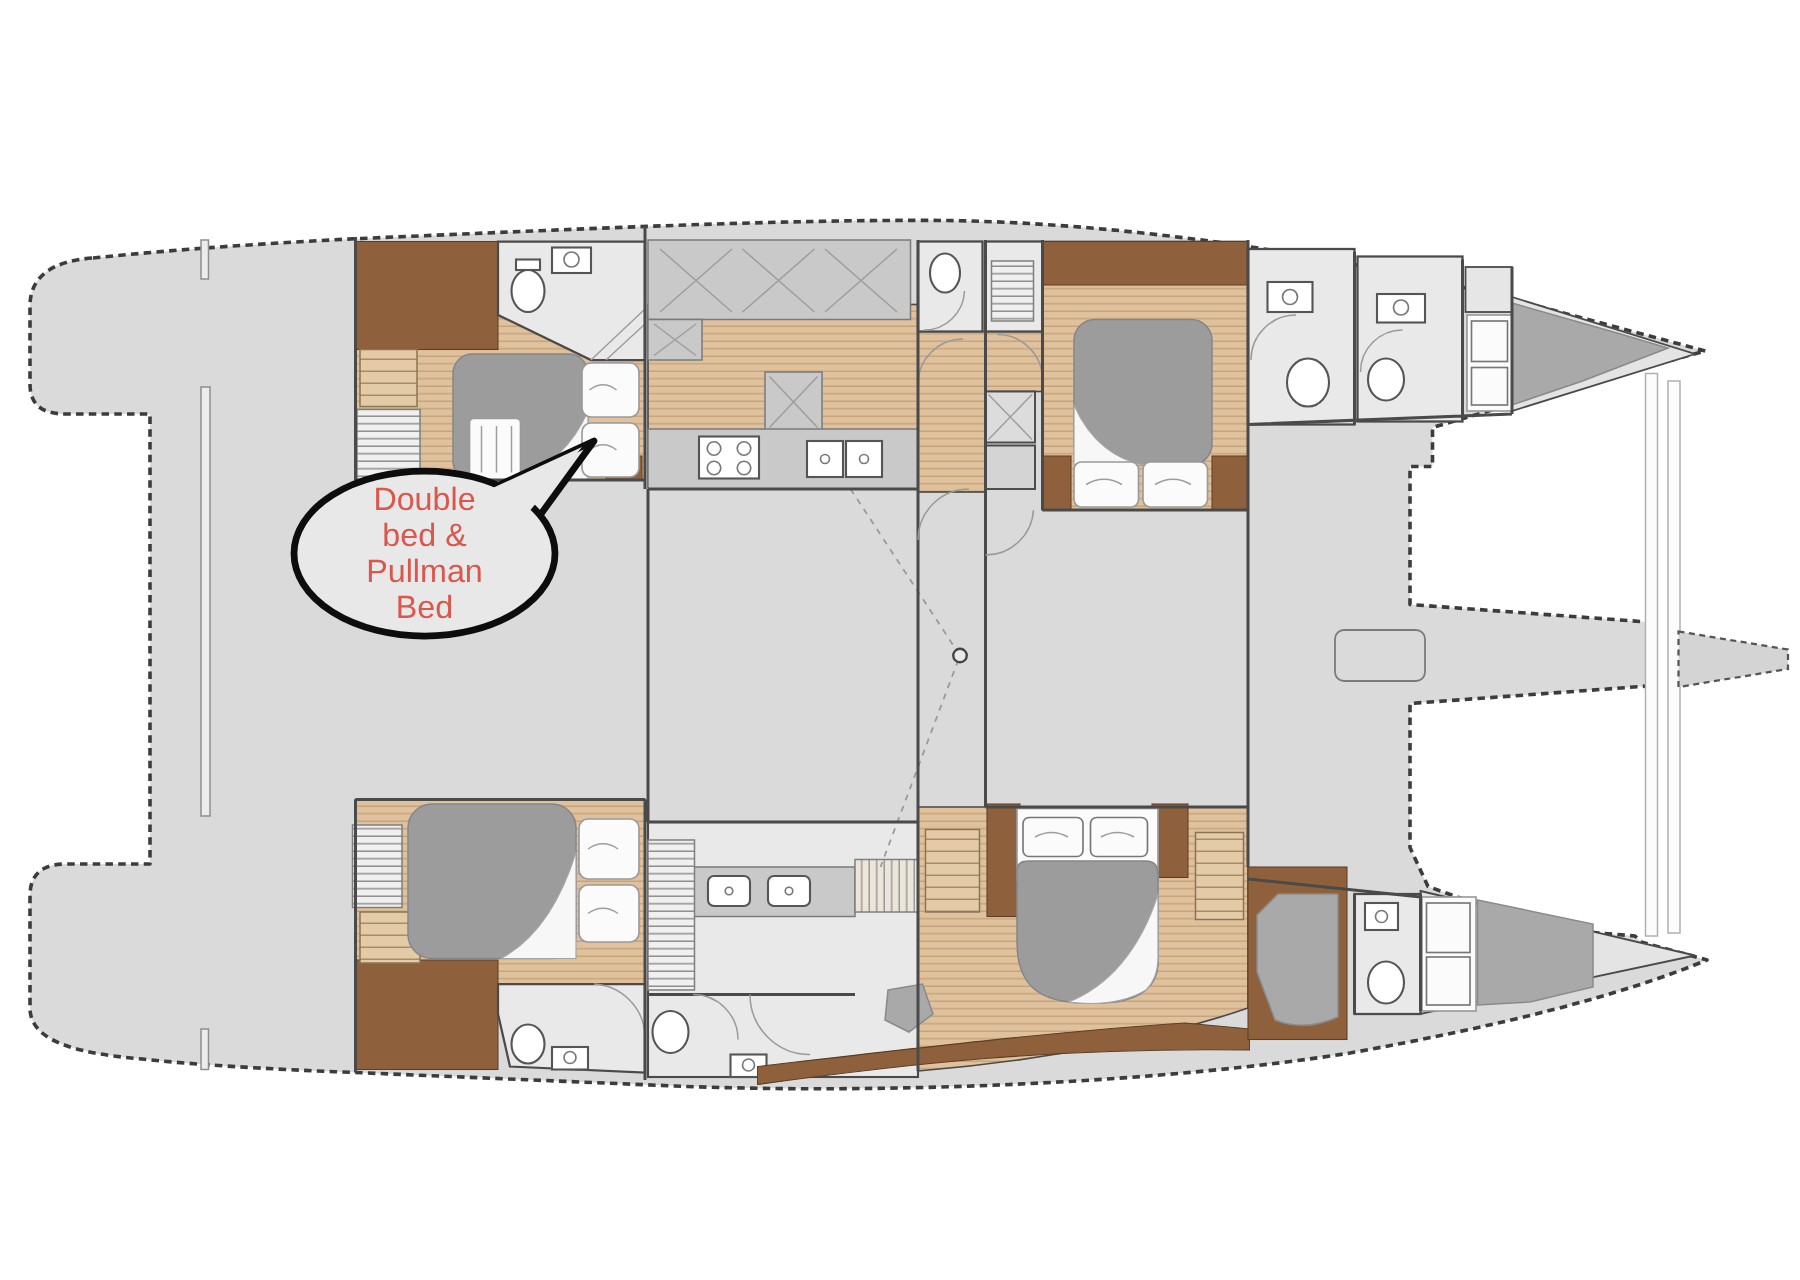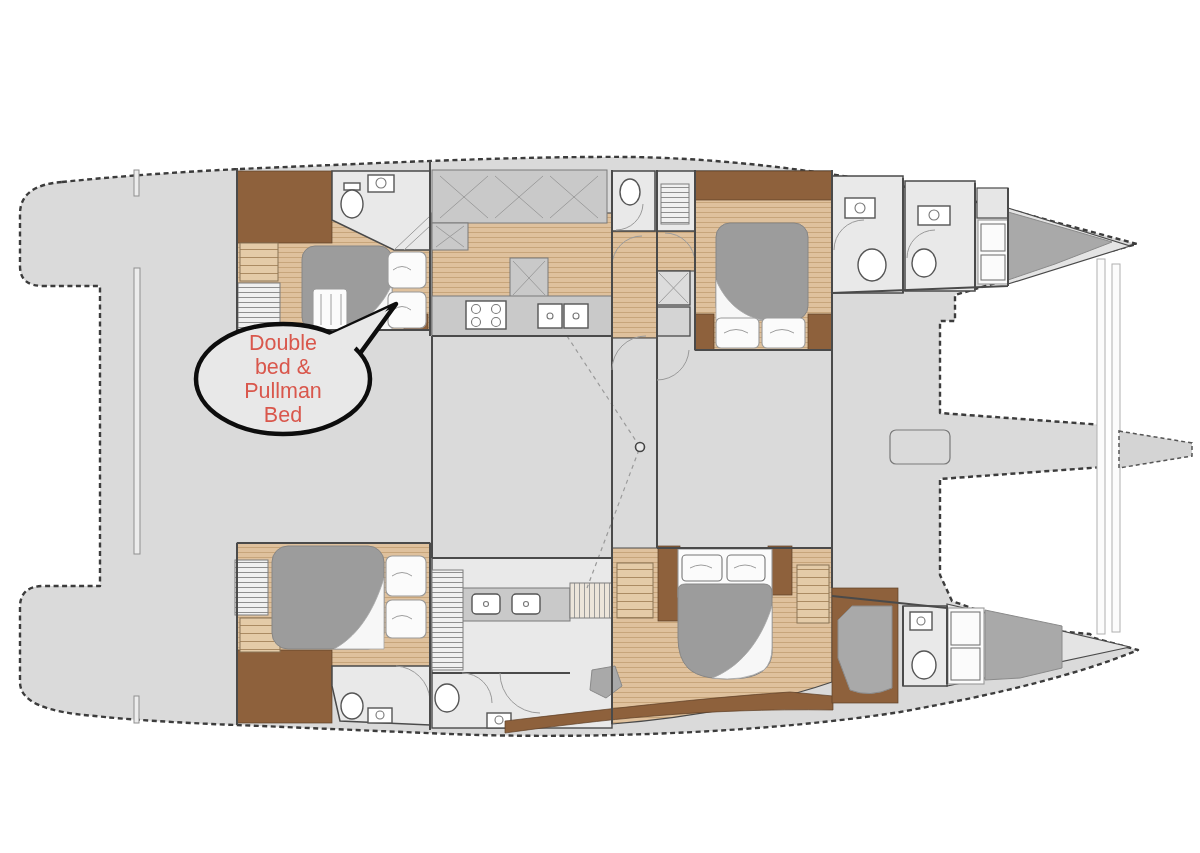--- a/index.html
+++ b/index.html
@@ -1,16 +1,16 @@
 <!DOCTYPE html>
 <html style="--background: #ffffff; --deck: #dadada; --room: #e9e9e9; --wood_floor: #dfc19d; --wood_line: #c4a277; --joinery_brown: #8e613c; --counter_gray: #c9c9c9; --bed_duvet: #9c9c9c; --linen_white: #fbfbfb; --outline: #3c3c3c; --callout_fill: #e8e8e8; --callout_border: #0d0d0d; --callout_text: #d9574c;"><head>
 <meta charset="utf-8">
 <style>
   html,body{margin:0;padding:0;background:#ffffff;}
-  .stage{width:1200px;height:755px;position:relative;margin:18px auto;background:#fff;}
+  .stage{width:1200px;height:755px;position:relative;margin:8px auto;background:#fff;}
   svg{display:block;}
 
   .deck{fill:var(--deck,#dadada);stroke:var(--outline,#3c3c3c);stroke-width:2.4;stroke-dasharray:5 3.5;stroke-linejoin:round;}
   .room{fill:var(--room,#e9e9e9);stroke:#4a4a4a;stroke-width:1.5;}
   .roomlite{fill:#e4e4e4;stroke:#4a4a4a;stroke-width:1.2;}
   .wood{fill:url(#woodPat);stroke:#4a4a4a;stroke-width:1.1;}
   .brown{fill:var(--joinery_brown,#8e613c);stroke:#5d3f27;stroke-width:.7;}
   .counter{fill:var(--counter_gray,#c9c9c9);stroke:#7a7a7a;stroke-width:1;}
   .duvet{fill:var(--bed_duvet,#9c9c9c);stroke:#868686;stroke-width:1;}
   .linen{fill:var(--linen_white,#fbfbfb);stroke:#9a9a9a;stroke-width:1.1;}

